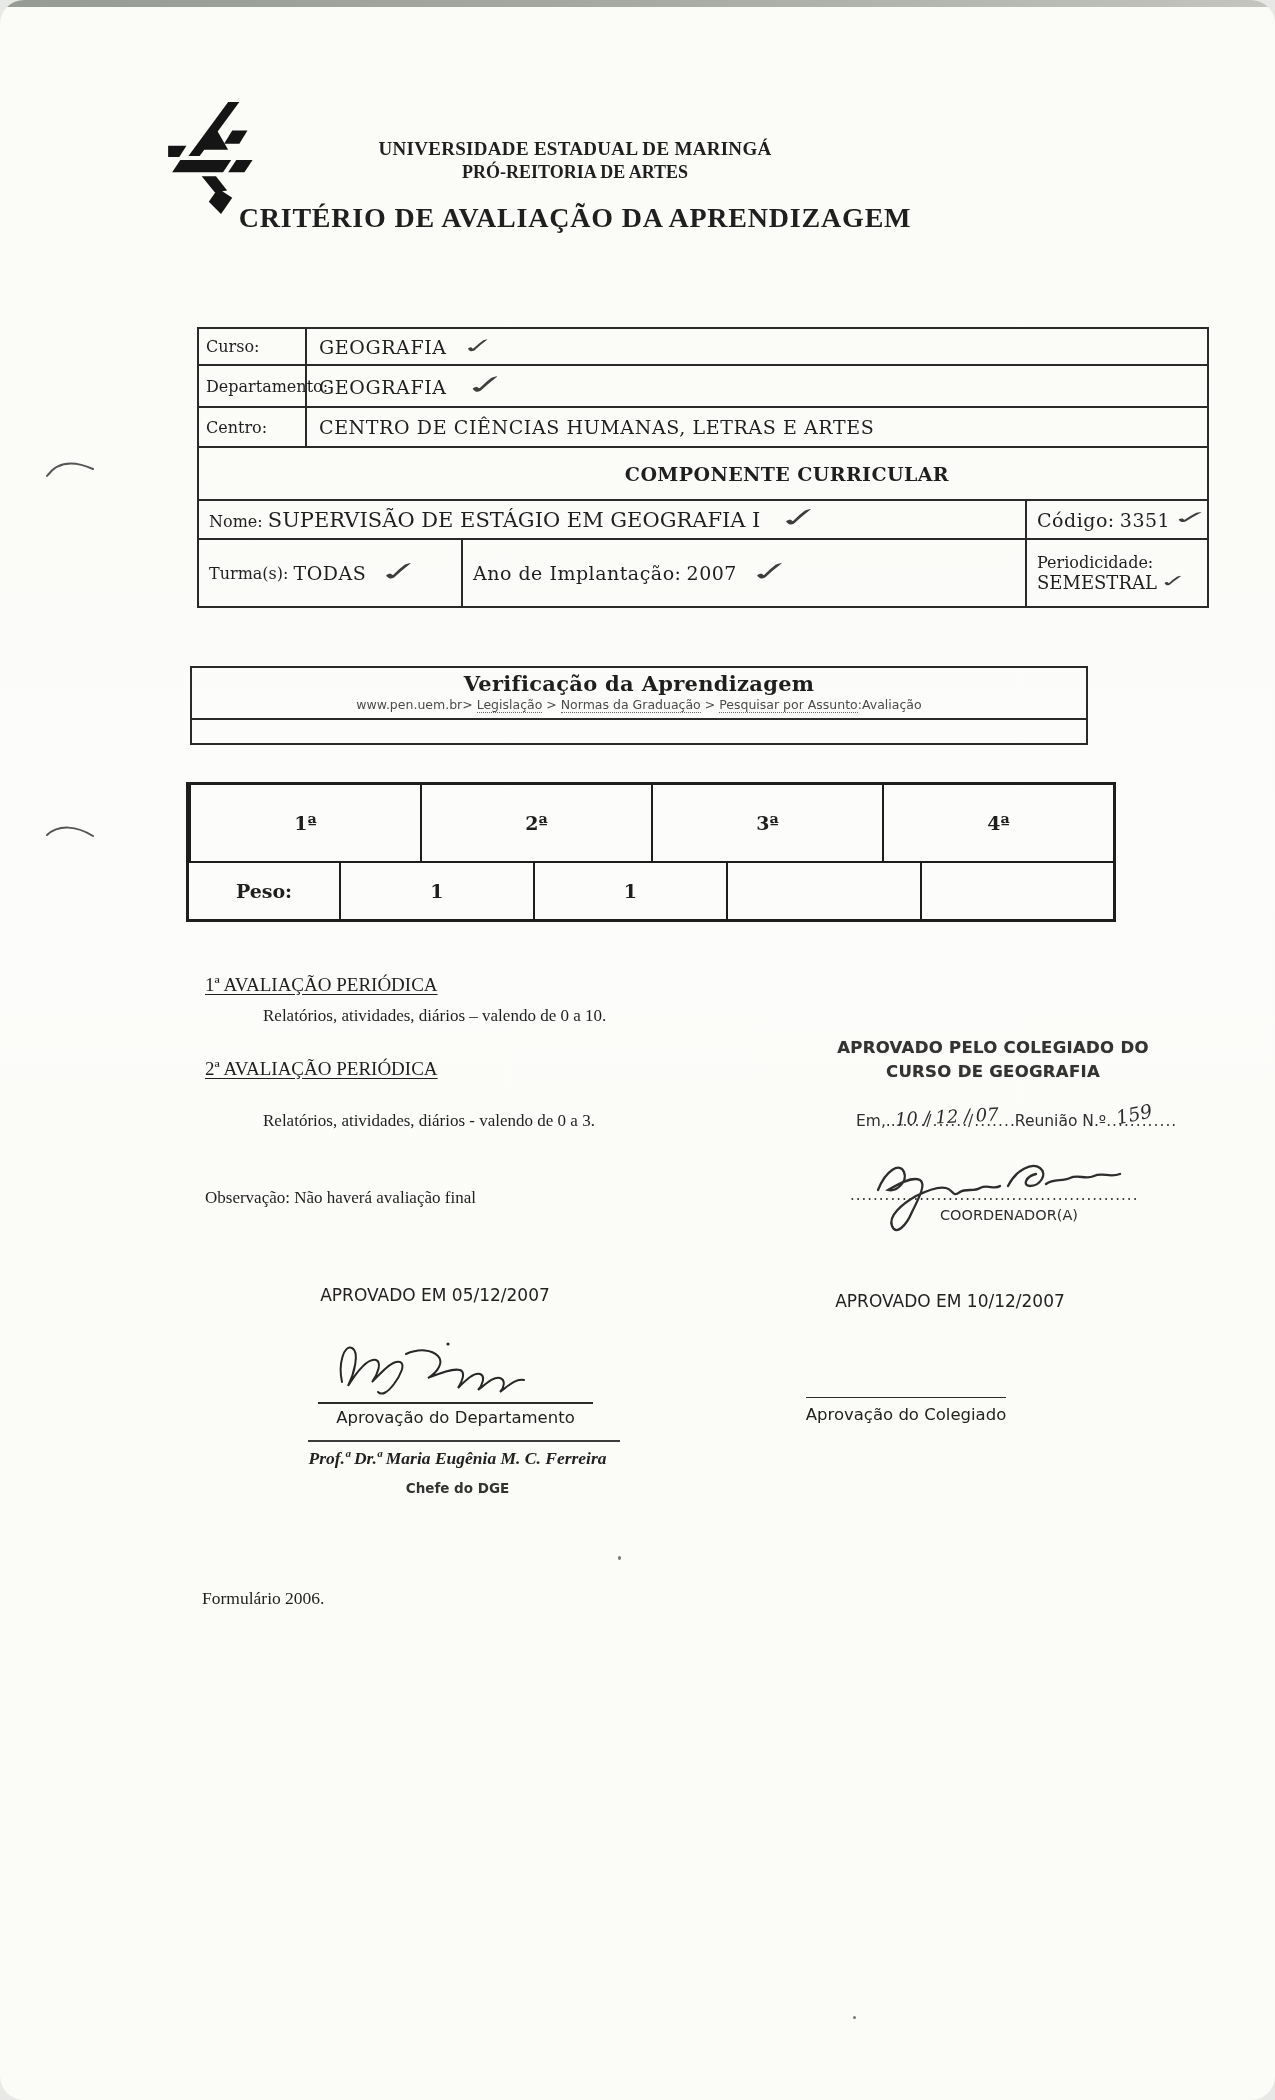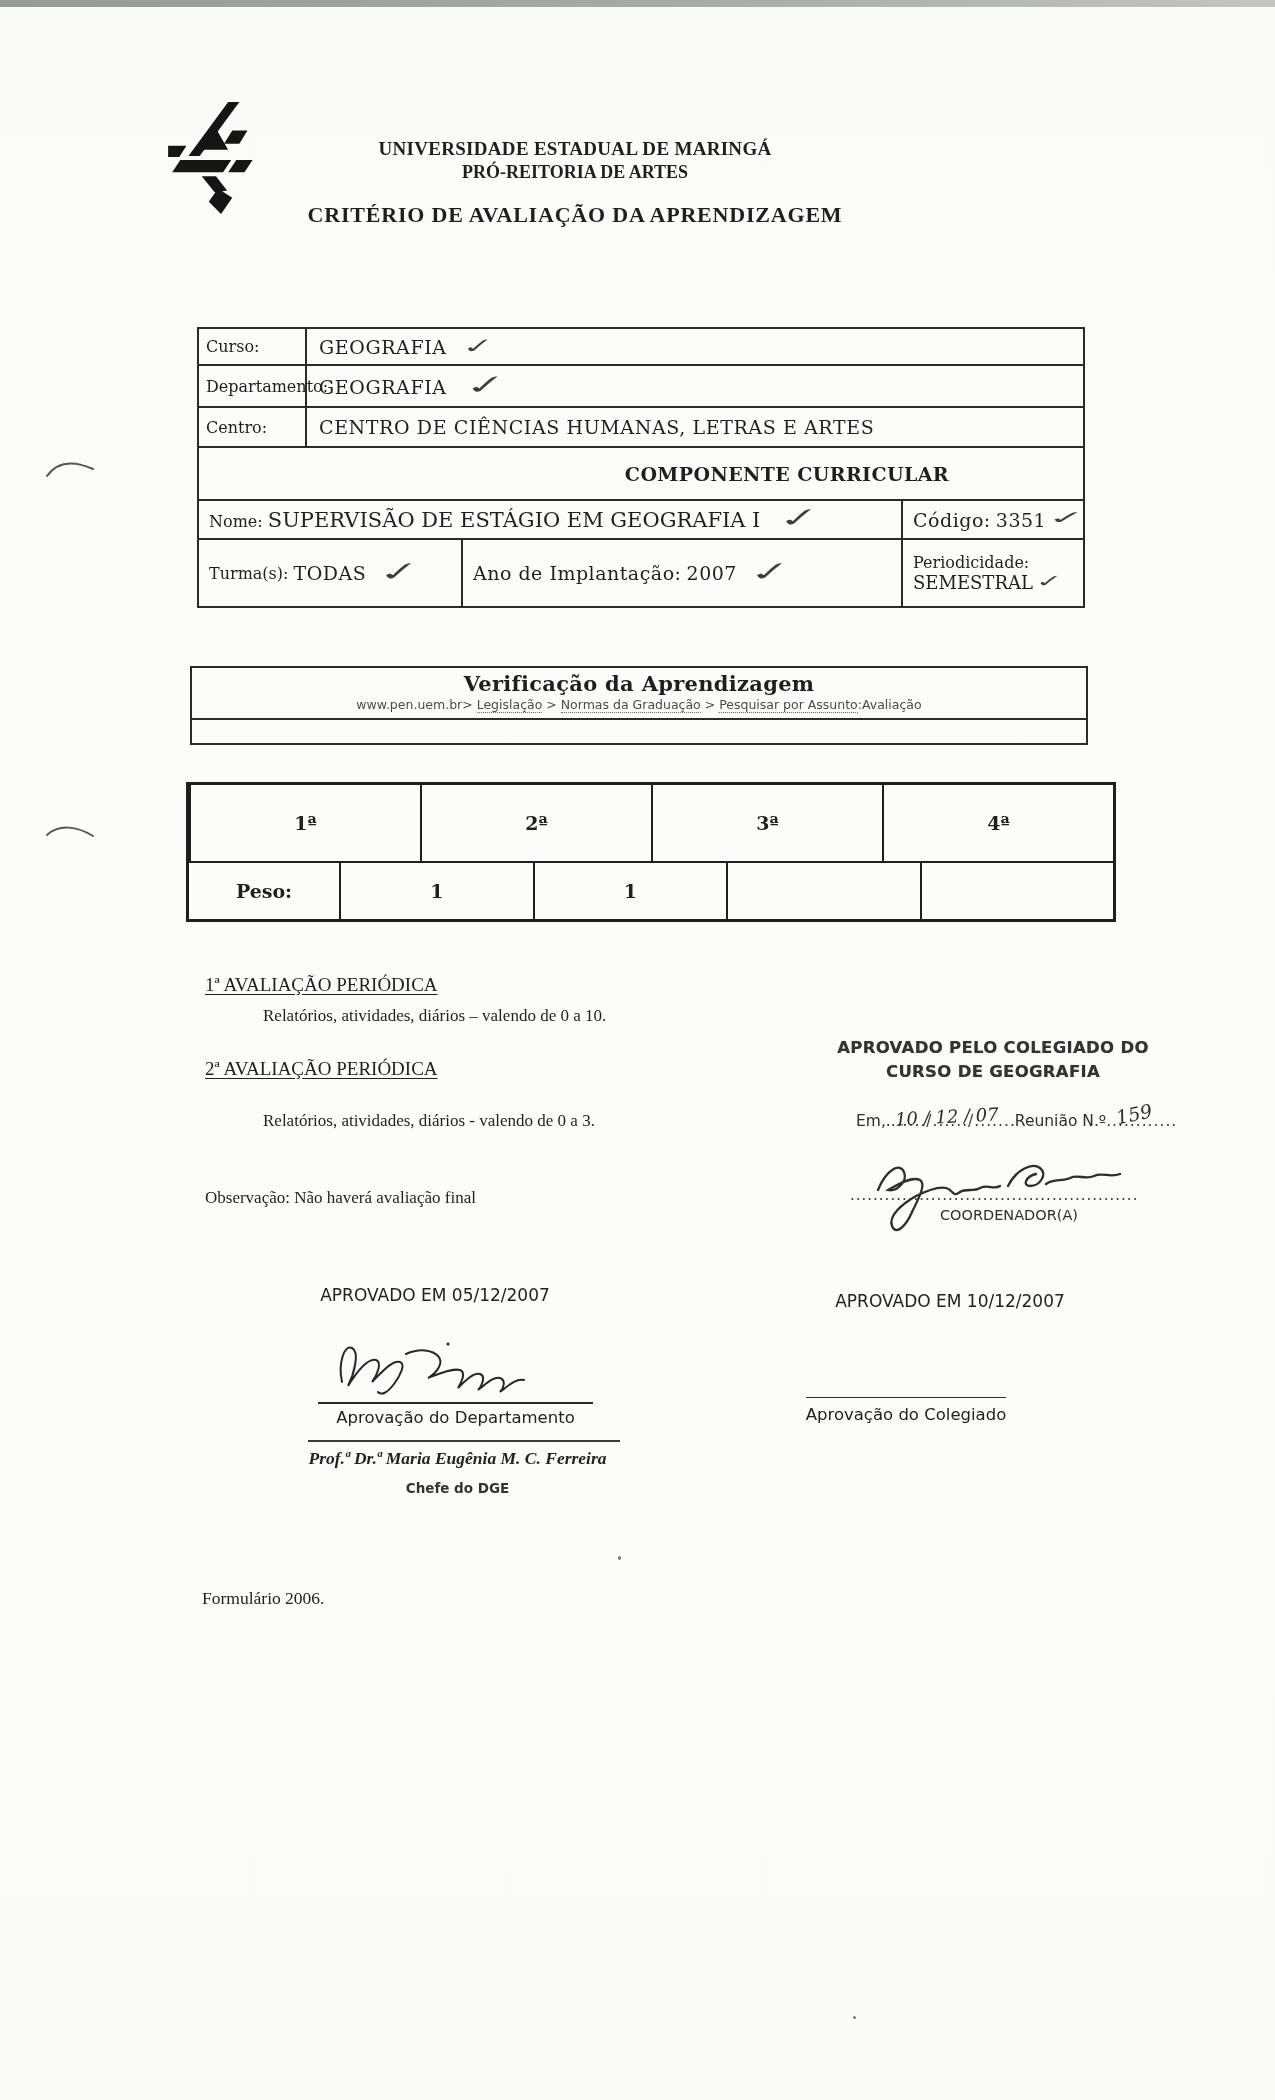--- a/index.html
+++ b/index.html
@@ -1,33 +1,33 @@
 <!DOCTYPE html>
 <html><head>
 <meta charset="utf-8">
 <style>
   html,body { margin:0; padding:0; background:#e8e8e6; }
   .page {
     position:relative; width:1275px; height:2100px; margin:0 auto;
     background:linear-gradient(to bottom,#fbfbf8 0%, #fcfcfa 40%, #fbfbf7 100%);
-    font-family:"DejaVu Serif", serif; color:#1f1f1f; overflow:hidden;
+    font-family:"DejaVu Serif", serif; color:#1f1f1f; overflow:hidden;border-radius:24px;
   }
   .abs { position:absolute; }
   .topbar { top:0; left:0; width:1275px; height:7px;
     background:linear-gradient(to right,#969b93 0%, #a6aaa2 50%, #c3c5be 100%); }
 
   
   .hdr { left:250px; top:138px; width:650px; text-align:center; font-family:"Liberation Serif",serif; font-weight:bold; }
   .hdr .l1 { font-size:19px; letter-spacing:0.3px; }
   .hdr .l2 { font-size:18px; margin-top:2px; }
   .ftitle { left:230px; top:202px; width:690px; text-align:center; font-family:"Liberation Serif",serif;
-    font-weight:bold; font-size:22px; letter-spacing:0.8px; }
-
-  
-  .ctable { left:197px; top:327px; width:888px; border:2px solid #2a2a2a; box-sizing:border-box; }
+    font-weight:bold; font-size:28px; letter-spacing:0.8px; }
+
+  
+  .ctable { left:197px; top:327px; width:1012px; border:2px solid #2a2a2a; box-sizing:border-box; }
   .crow { display:flex; border-bottom:2px solid #2a2a2a; align-items:center; box-sizing:border-box; }
   .crow:last-child { border-bottom:none;gap:32px; }
   .clabel { width:108px; align-self:stretch; border-right:2px solid #2a2a2a; display:flex; align-items:center;
     padding-left:7px; font-size:16px; box-sizing:border-box; flex-shrink:0; }
   .cval { flex:1; padding-left:12px; font-size:19px; letter-spacing:0.6px; }
   .hdrrow { position:relative; }
   .hdrrow .hspan { display:block; width:750px; text-align:right; font-weight:bold; font-size:19px; letter-spacing:0.4px; }
   .cell { box-sizing:border-box; padding-left:10px; }
   .bl { border-left:2px solid #2a2a2a; align-self:stretch; display:flex; align-items:center; flex-wrap:wrap; }
   .small { font-size:16px; }

